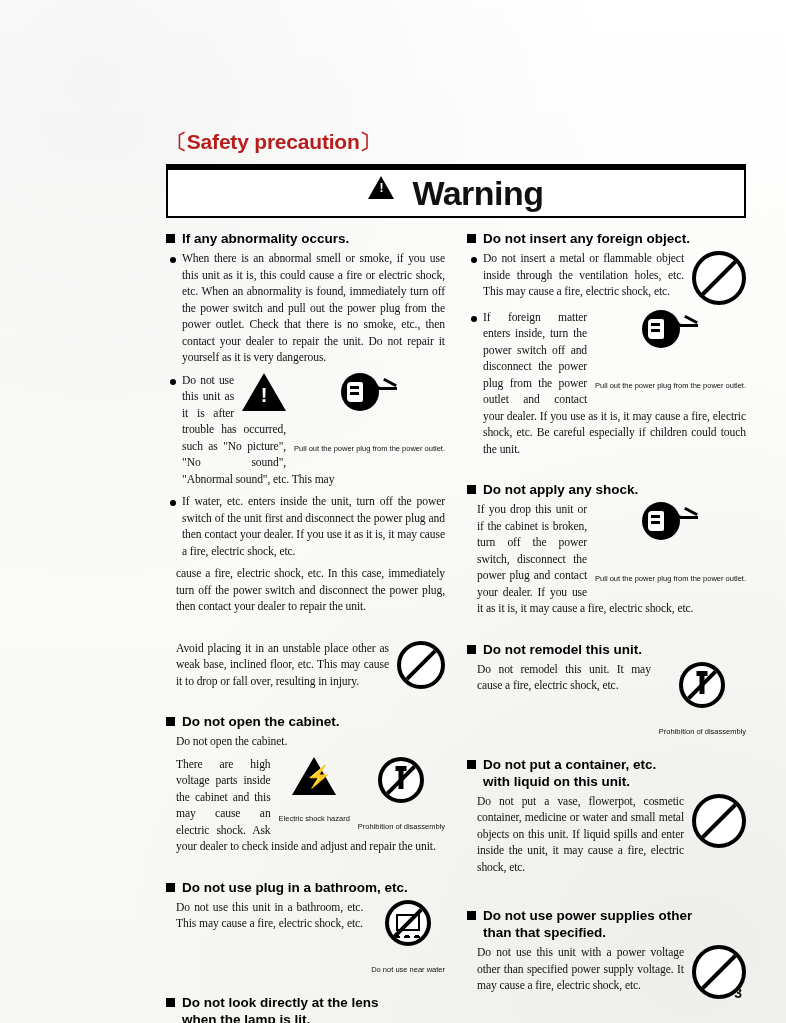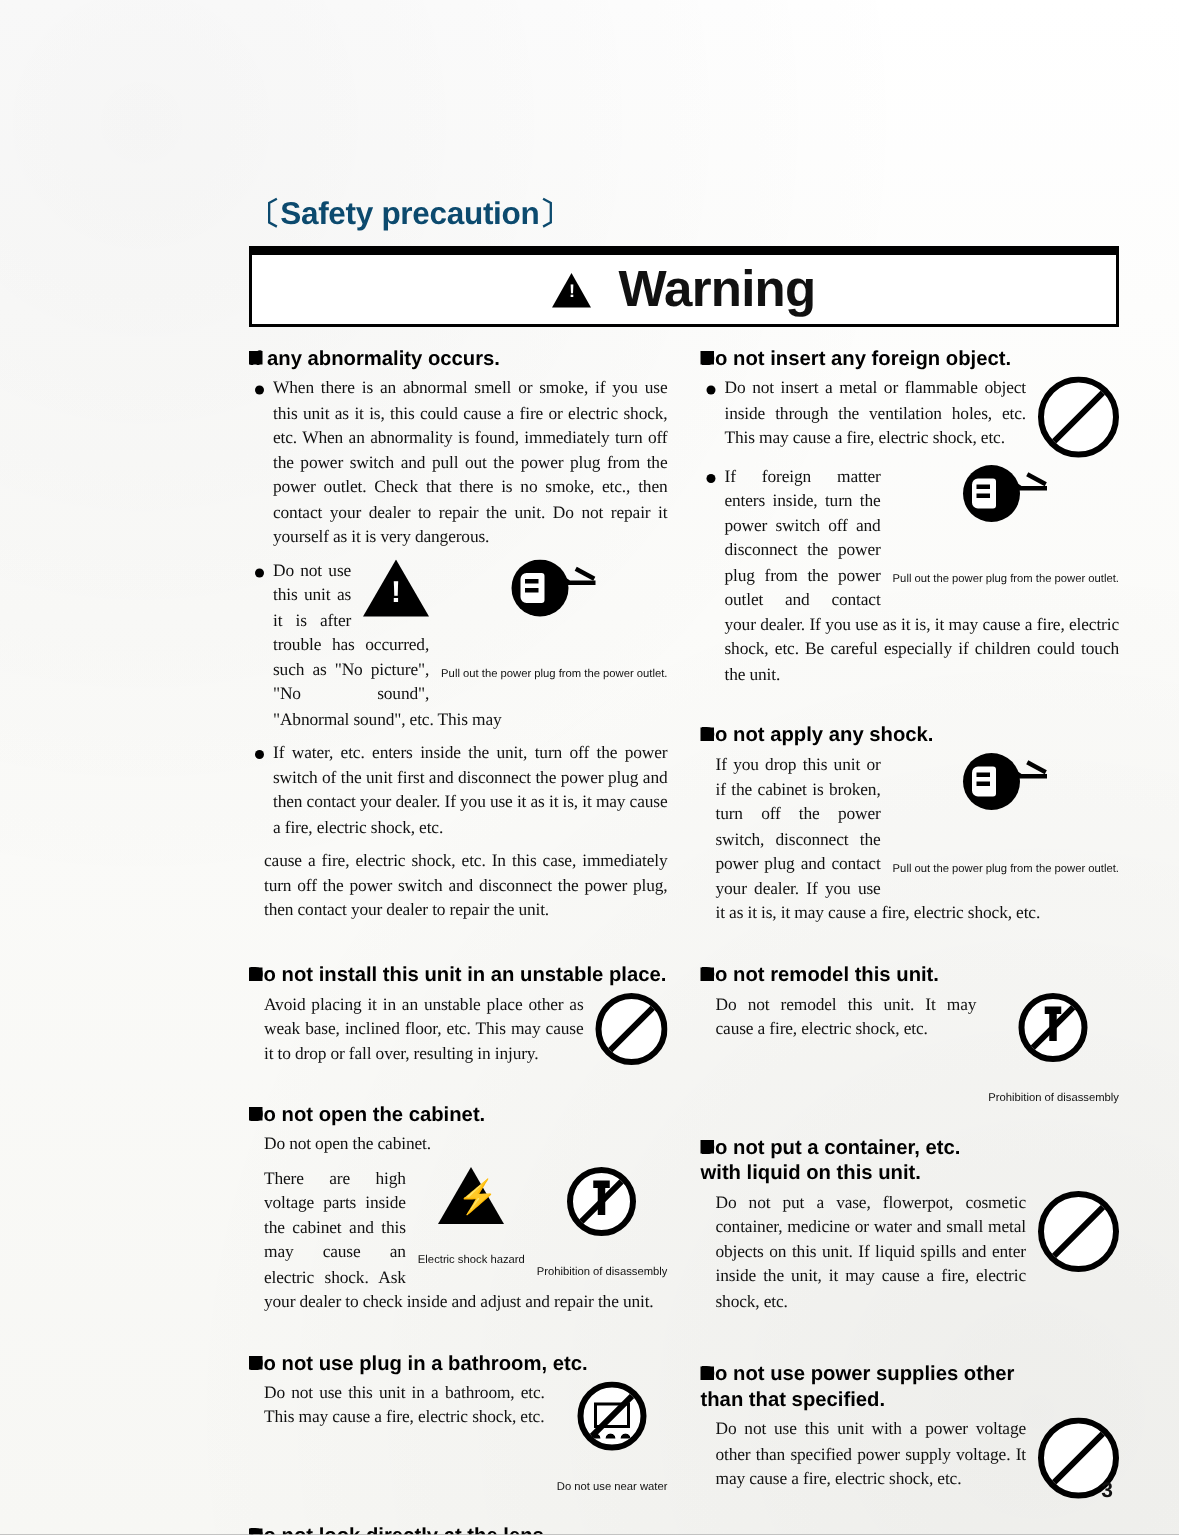--- a/index.html
+++ b/index.html
@@ -32,35 +32,34 @@
     width: 580px;
   }
 
   
   .section-title {
     font-family: "Liberation Sans", sans-serif;
     font-weight: bold;
     font-size: 21px;
     letter-spacing: -0.2px;
     margin: 0 0 8px 0;
-    color: #0c4a6e;
+    color: #b91c1c;
   }
   .warning-box {
     border: 2px solid #000;
     border-top-width: 6px;
     height: 46px;
     display: flex;
     align-items: center;
     justify-content: center;
     margin-bottom: 12px;
     background: #fff;
   }
   .warning-inner {
     display: flex;
-    align-items: center;
     gap: 16px;
   }
   .warn-tri {
     width: 0;
     height: 0;
     border-left: 13px solid transparent;
     border-right: 13px solid transparent;
     border-bottom: 23px solid #000;
     position: relative;
     margin-right: 2px;
@@ -97,20 +96,21 @@
   }
   .col-right { width: 279px; }
 
   .blk { margin-bottom: 11px; position: relative; }
 
   h3.hd {
     font-family: "Liberation Sans", sans-serif;
     font-weight: bold;
     font-size: 13.5px;
     margin: 0 0 4px 0;
+    padding-left: 16px;
     position: relative;
     line-height: 17px;
     color: #000;
   }
   h3.hd::before {
     content: "";
     position: absolute;
     left: 0;
     top: 4px;
     width: 9px;
@@ -360,21 +360,20 @@
             </div>
             <p class="body bullet">Do not use this unit as it is after trouble has occurred, such as "No picture", "No sound", "Abnormal sound", etc. This may</p>
           </div>
           <p class="body bullet">If water, etc. enters inside the unit, turn off the power switch of the unit first and disconnect the power plug and then contact your dealer. If you use it as it is, it may cause a fire, electric shock, etc.</p>
           <p class="body indent">cause a fire, electric shock, etc. In this case, immediately turn off the power switch and disconnect the power plug, then contact your dealer to repair the unit.</p>
         </div>
 
         <div class="spacer-md"></div>
 
         <div class="blk">
-          <h3 class="hd">Do not install this unit in an unstable place.</h3>
           <div class="flow">
             <div class="float-right-icon">
               <span class="no-sign" style="width:40px;height:40px;"></span>
             </div>
             <p class="body indent">Avoid placing it in an unstable place other as weak base, inclined floor, etc. This may cause it to drop or fall over, resulting in injury.</p>
           </div>
         </div>
 
         <div class="spacer-sm"></div>
 

